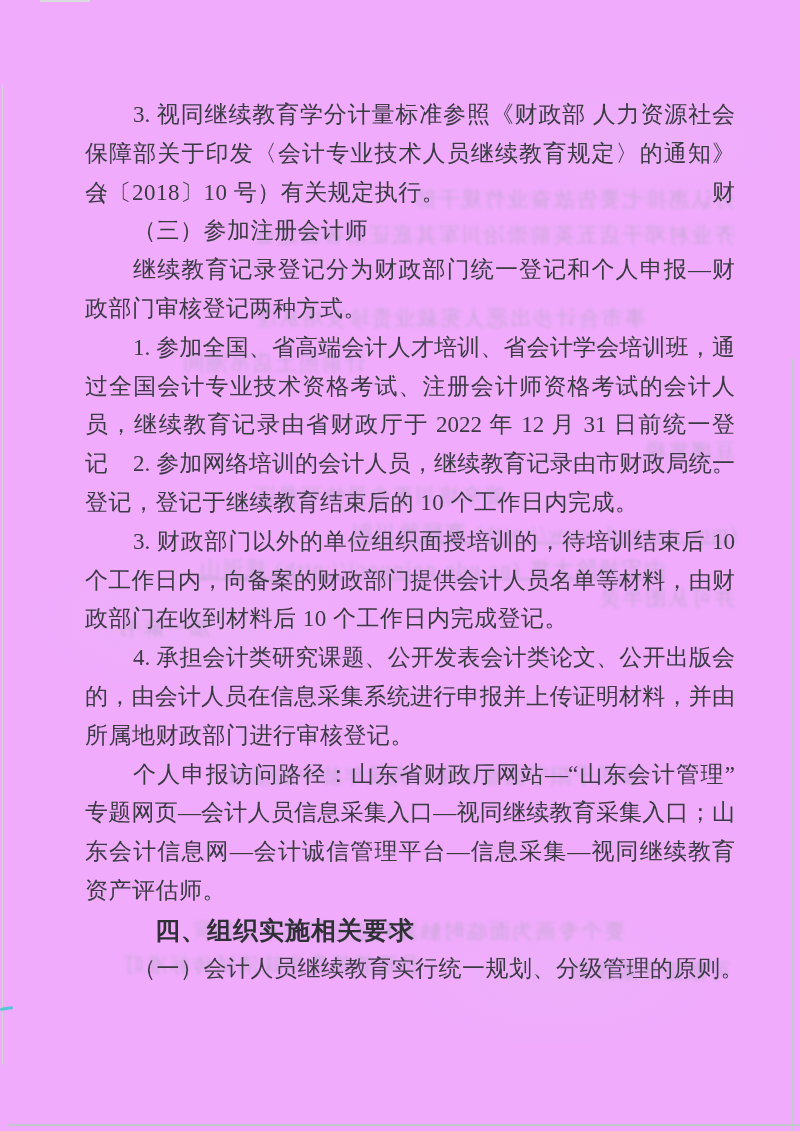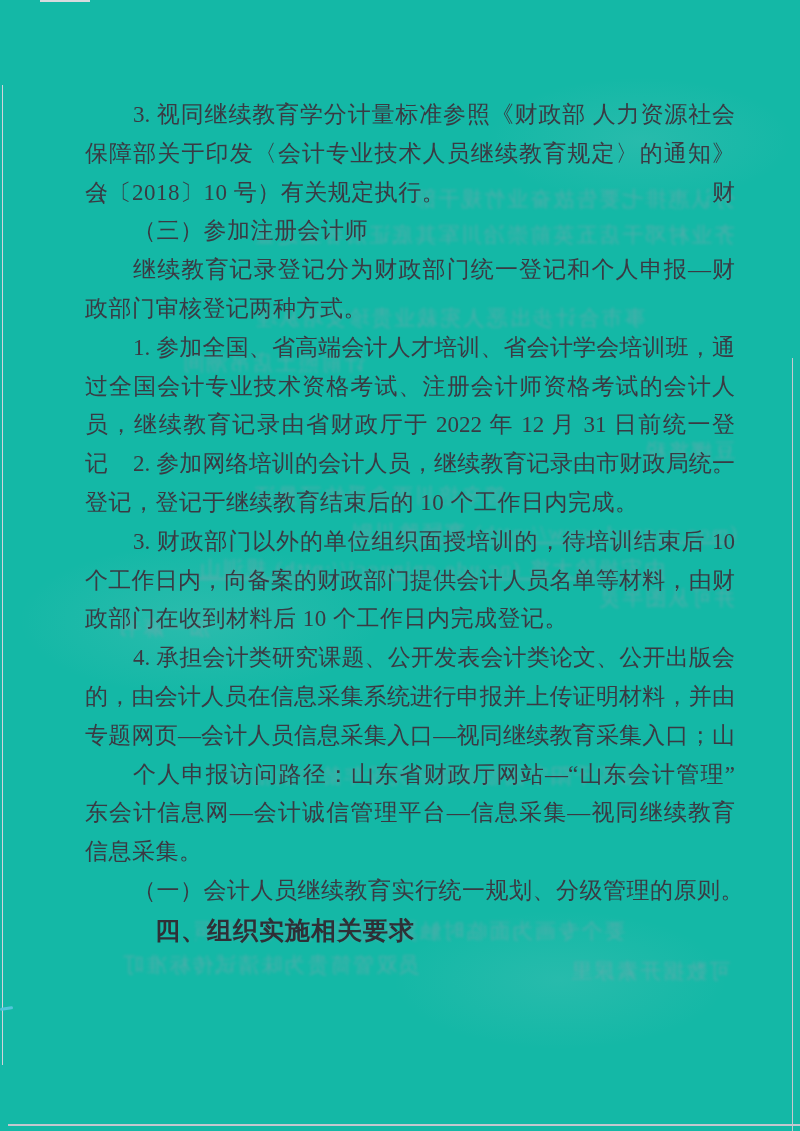--- a/index.html
+++ b/index.html
@@ -1,20 +1,20 @@
 <!DOCTYPE html>
 <html><head>
 <meta charset="utf-8">
 <style>
   html, body { margin: 0; padding: 0; background: #ffffff; }
   .page {
     position: relative;
     width: 800px;
     height: 1131px;
-    background: #14b8a6;
+    background: #f0abfc;
     overflow: hidden;
     font-family: "Liberation Serif", "DejaVu Serif", serif;
   }
   
   .page::before {
     content: "";
     position: absolute; inset: 0;
     background:
       radial-gradient(220px 90px at 640px 140px, rgba(210,214,222,.10), transparent 70%),
       radial-gradient(260px 110px at 200px 620px, rgba(210,214,222,.12), transparent 70%),
@@ -117,25 +117,26 @@
       <div class="line indent justify">1. 参加全国、省高端会计人才培训、省会计学会培训班，通</div>
       <div class="line justify">过全国会计专业技术资格考试、注册会计师资格考试的会计人</div>
       <div class="line justify">员，继续教育记录由省财政厅于 2022 年 12 月 31 日前统一登记。</div>
       <div class="line indent justify">2. 参加网络培训的会计人员，继续教育记录由市财政局统一</div>
       <div class="line">登记，登记于继续教育结束后的 10 个工作日内完成。</div>
       <div class="line indent justify">3. 财政部门以外的单位组织面授培训的，待培训结束后 10</div>
       <div class="line justify">个工作日内，向备案的财政部门提供会计人员名单等材料，由财</div>
       <div class="line">政部门在收到材料后 10 个工作日内完成登记。</div>
       <div class="line indent justify">4. 承担会计类研究课题、公开发表会计类论文、公开出版会</div>
       <div class="line justify">的，由会计人员在信息采集系统进行申报并上传证明材料，并由</div>
+      <div class="line">所属地财政部门进行审核登记。</div>
+      <div class="line indent justify">个人申报访问路径：山东省财政厅网站—“山东会计管理”</div>
       <div class="line justify">专题网页—会计人员信息采集入口—视同继续教育采集入口；山</div>
-      <div class="line indent justify">个人申报访问路径：山东省财政厅网站—“山东会计管理”</div>
       <div class="line justify">东会计信息网—会计诚信管理平台—信息采集—视同继续教育</div>
-      <div class="line">信息采集。</div>
+      <div class="line">资产评估师。</div>
+      <div class="line heading">四、组织实施相关要求</div>
       <div class="line indent">（一）会计人员继续教育实行统一规划、分级管理的原则。</div>
-      <div class="line heading">四、组织实施相关要求</div>
     </div>
   <div class="edge left"></div>
   <div class="edge right"></div>
   <div class="edge bottom"></div>
   <div class="top-mark"></div>
   <div class="cyan-mark" style="background: rgb(82, 198, 218);"></div>
 </div>
 
 </body></html>

